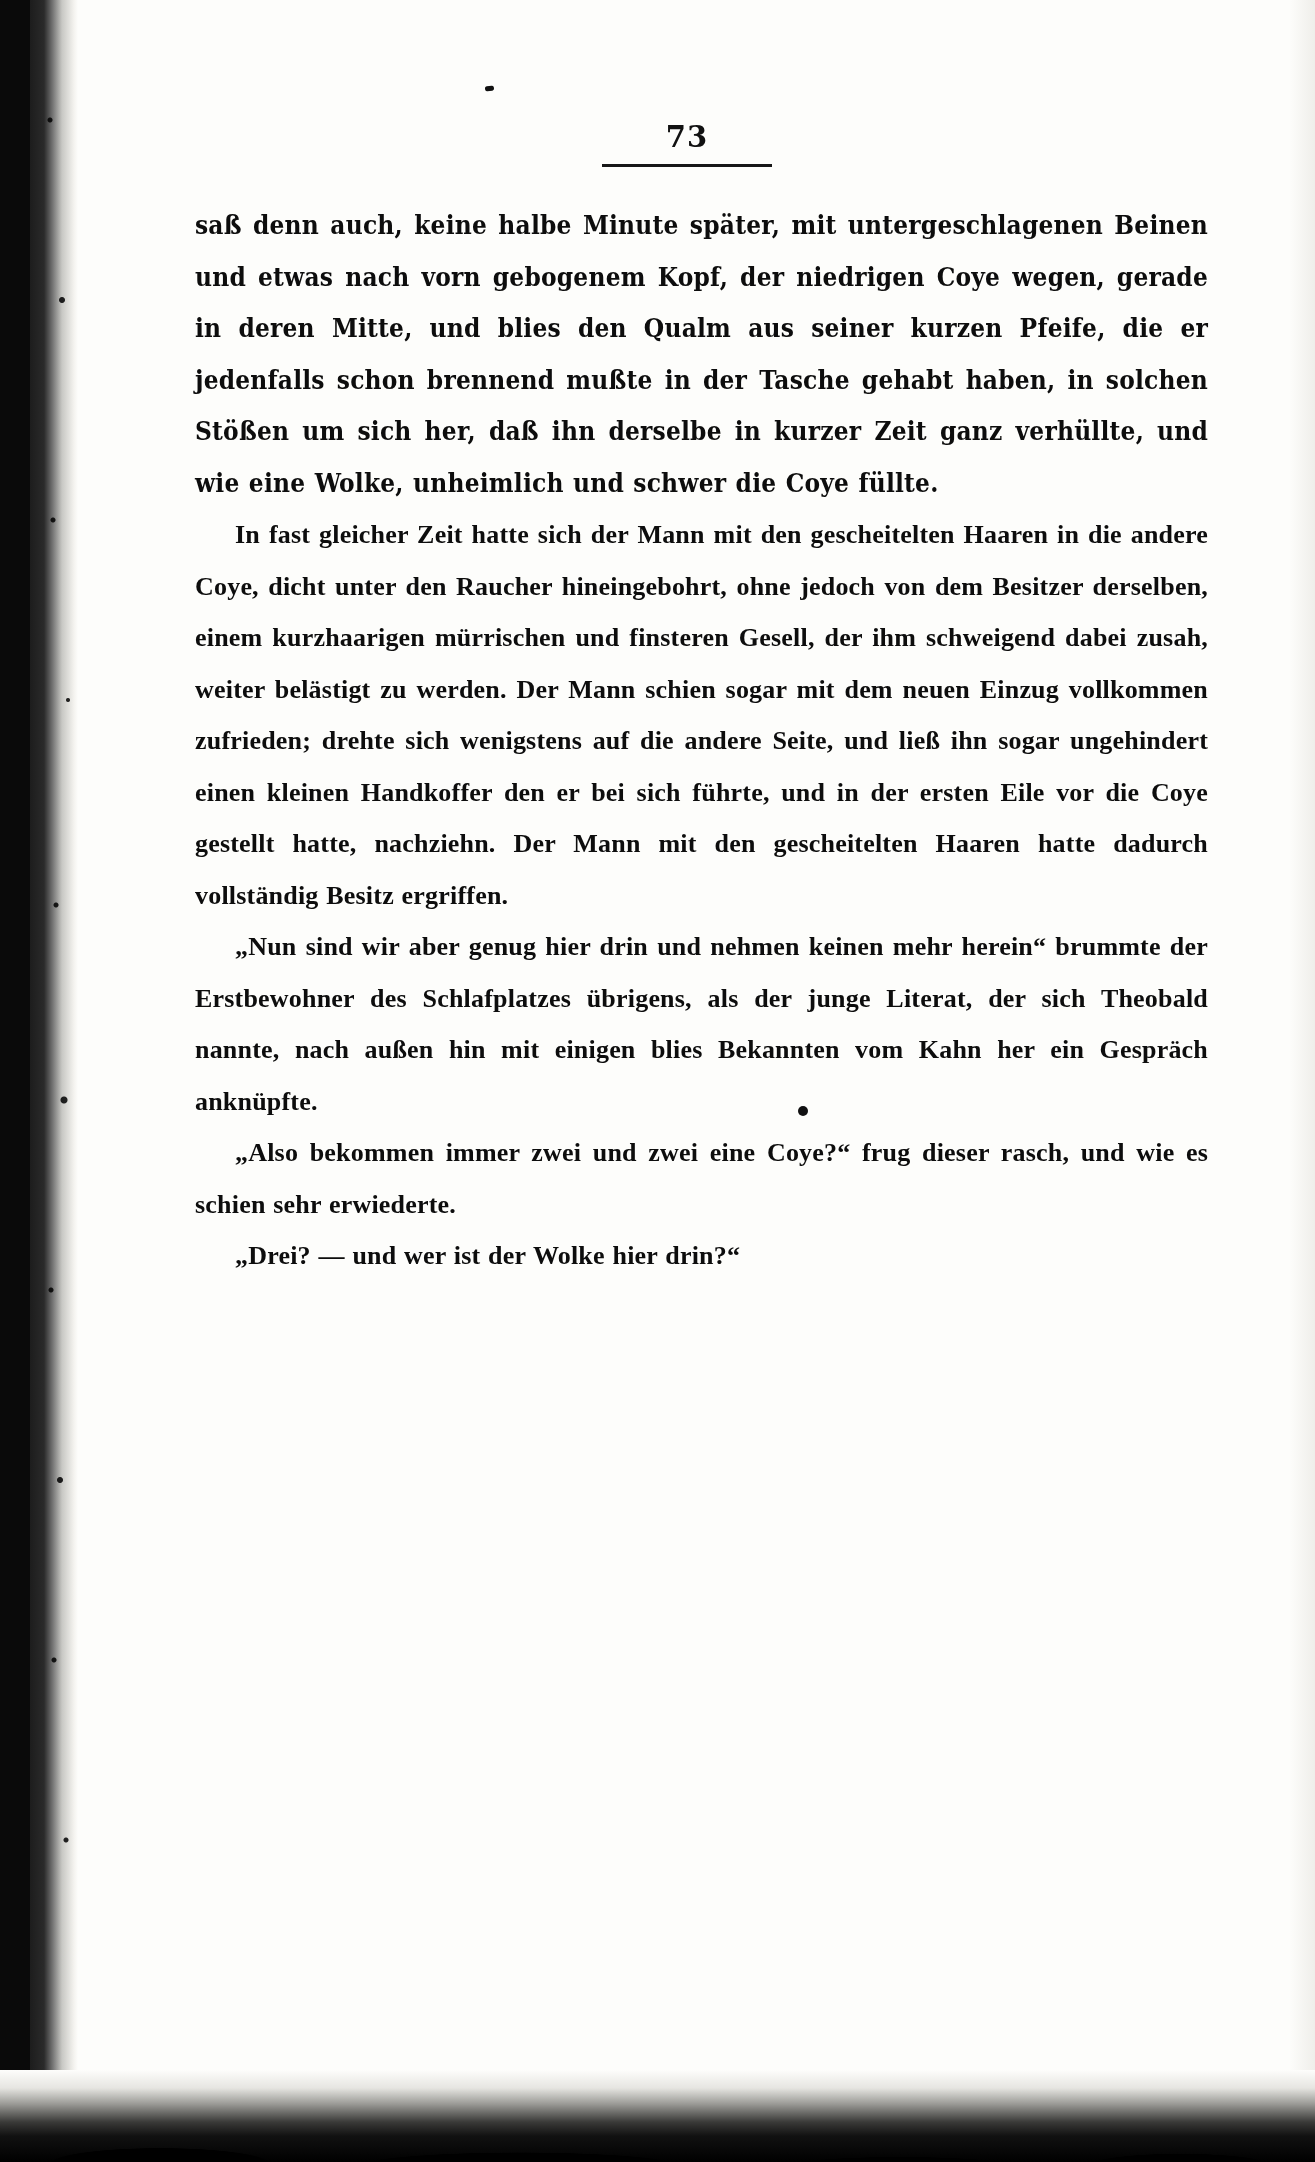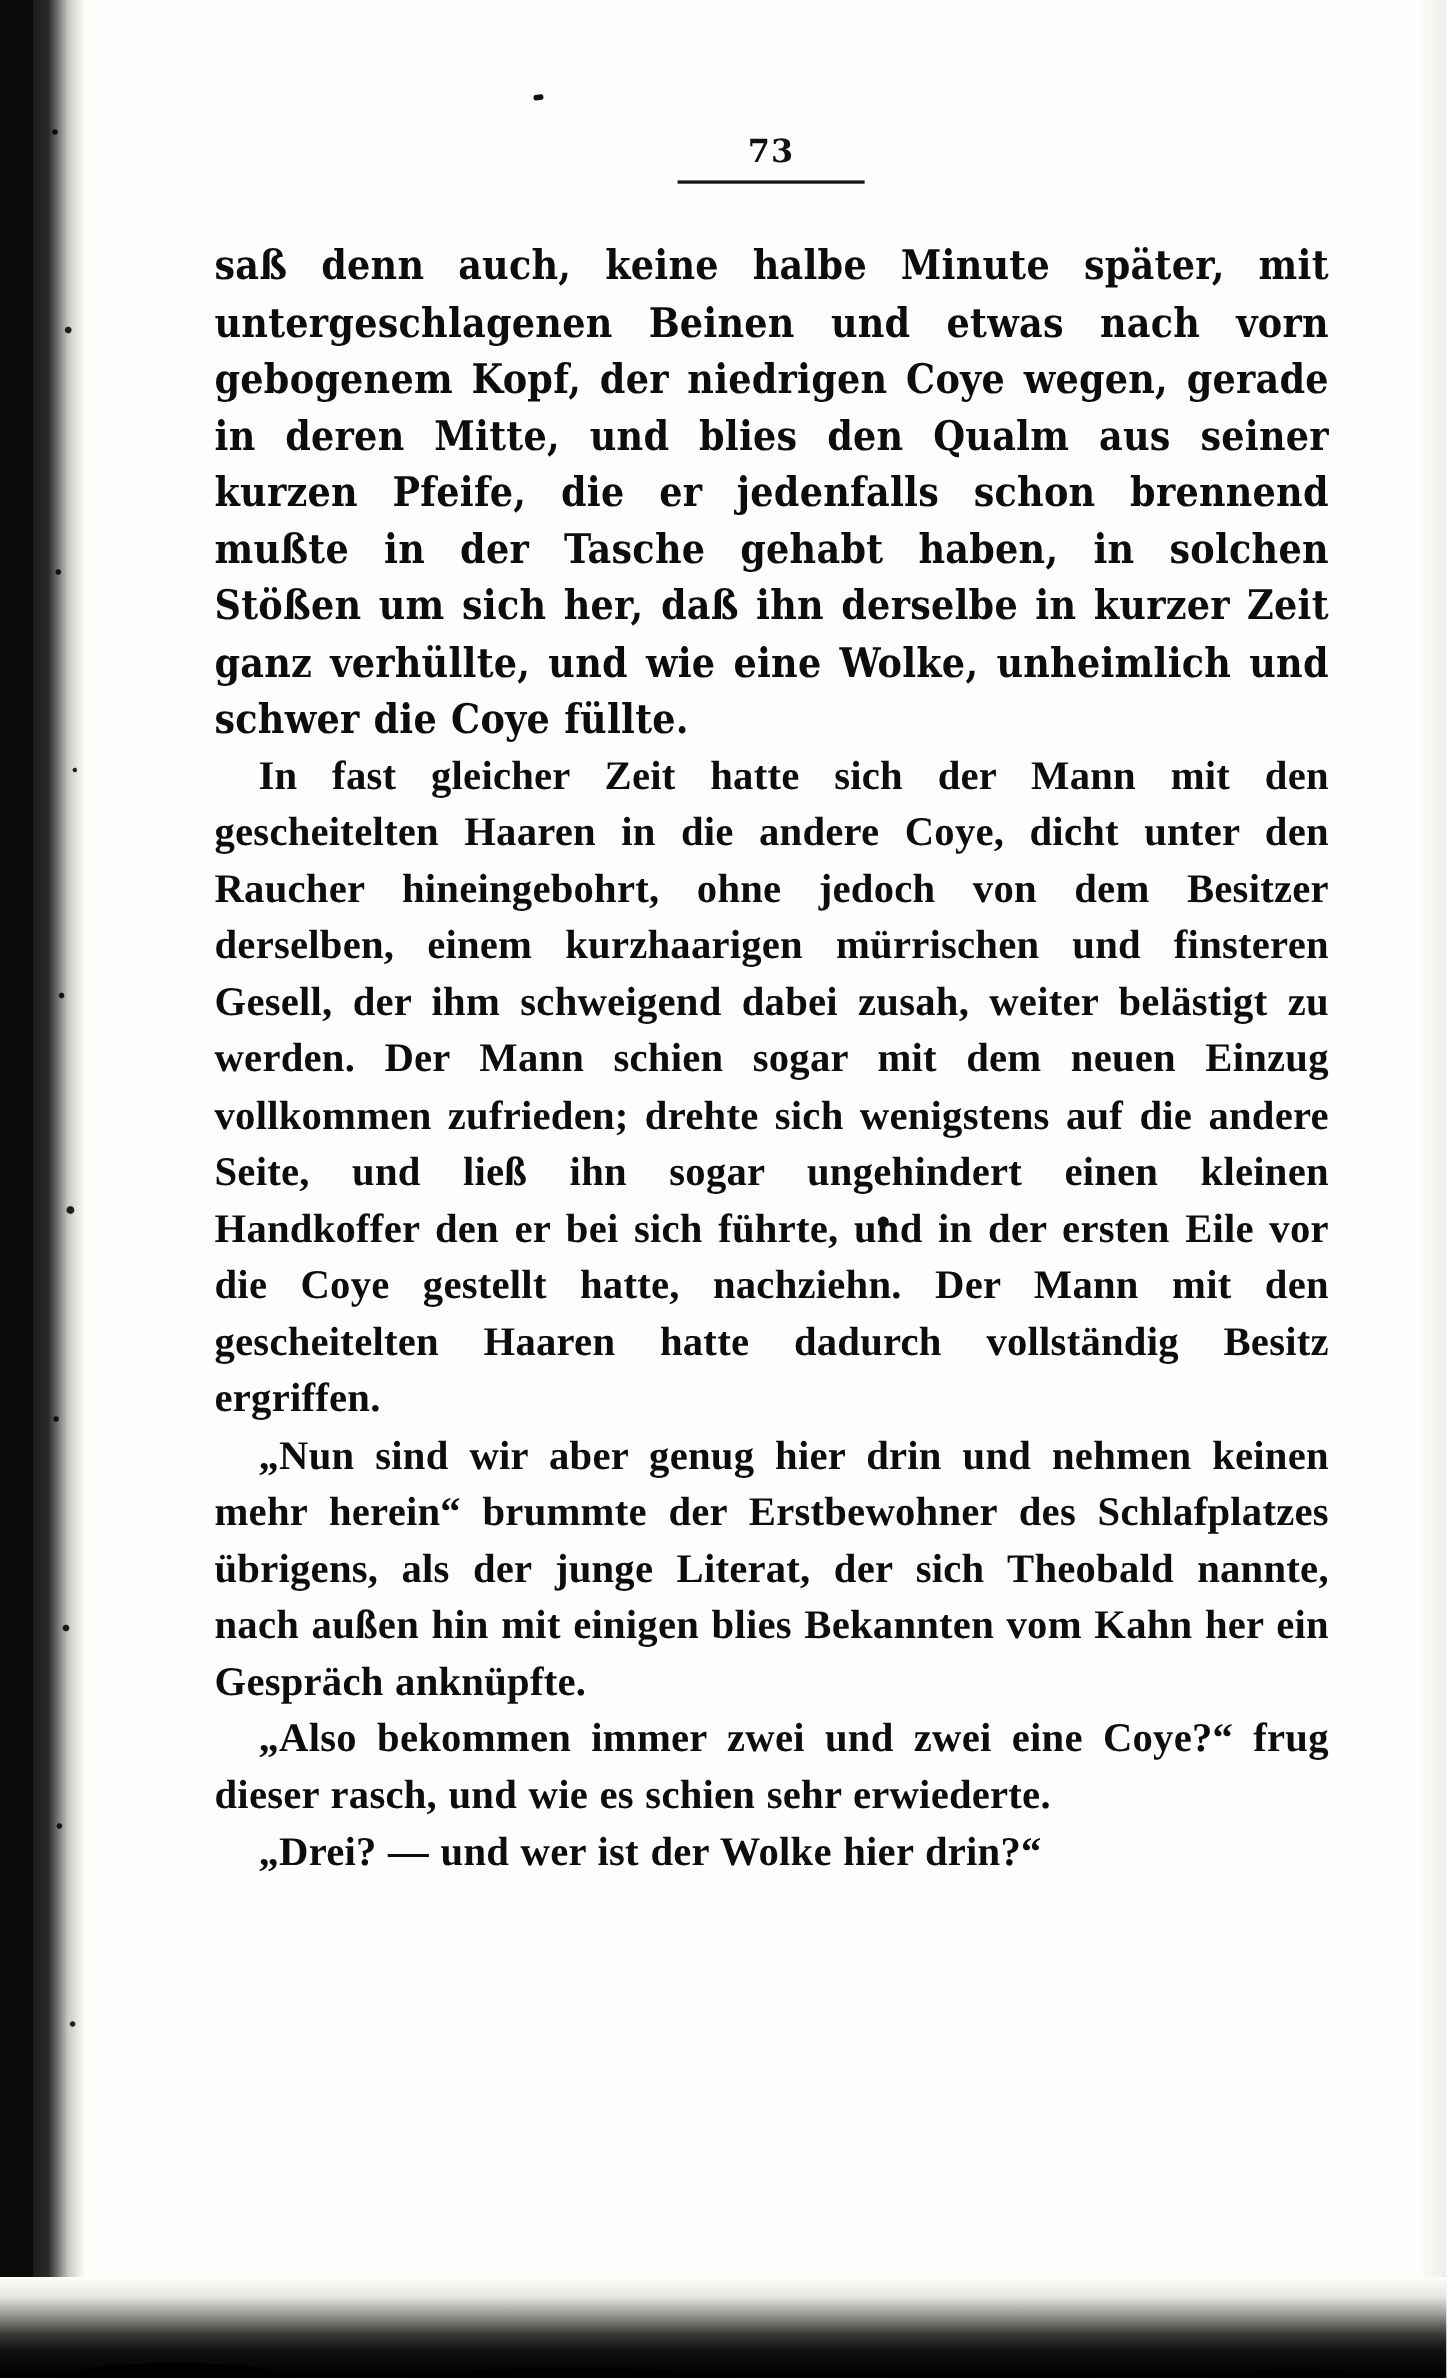--- a/index.html
+++ b/index.html
@@ -95,21 +95,21 @@
   .page-body {
     position: absolute;
     left: 185px;
     top: 0;
     width: 1055px;
     height: 2162px;
   }
 
   .folio-wrap {
     position: absolute;
-    left: 16px;
+    left: 2px;
     top: 120px;
     width: 1000px;
     text-align: center;
   }
   .folio {
     font-family: "DejaVu Serif", serif;
     font-weight: 700;
     font-size: 29px;
     letter-spacing: 1px;
     color: #111;
@@ -136,25 +136,25 @@
     top: 1106px;
     width: 10px;
     height: 10px;
     background: #111;
     border-radius: 50%;
   }
 
   .fraktur {
     position: absolute;
     left: 10px;
-    top: 216px;
+    top: 200px;
     width: 1013px;
     color: #0d0d0d;
     font-family: "DejaVu Serif", serif;
-    font-size: 37px;
+    font-size: 26px;
     line-height: 51.5px;
     text-align: justify;
     text-justify: inter-word;
     -webkit-font-smoothing: none;
   }
   .fraktur p {
     margin: 0;
     text-indent: 0;
   }
   .fraktur p.indent {

